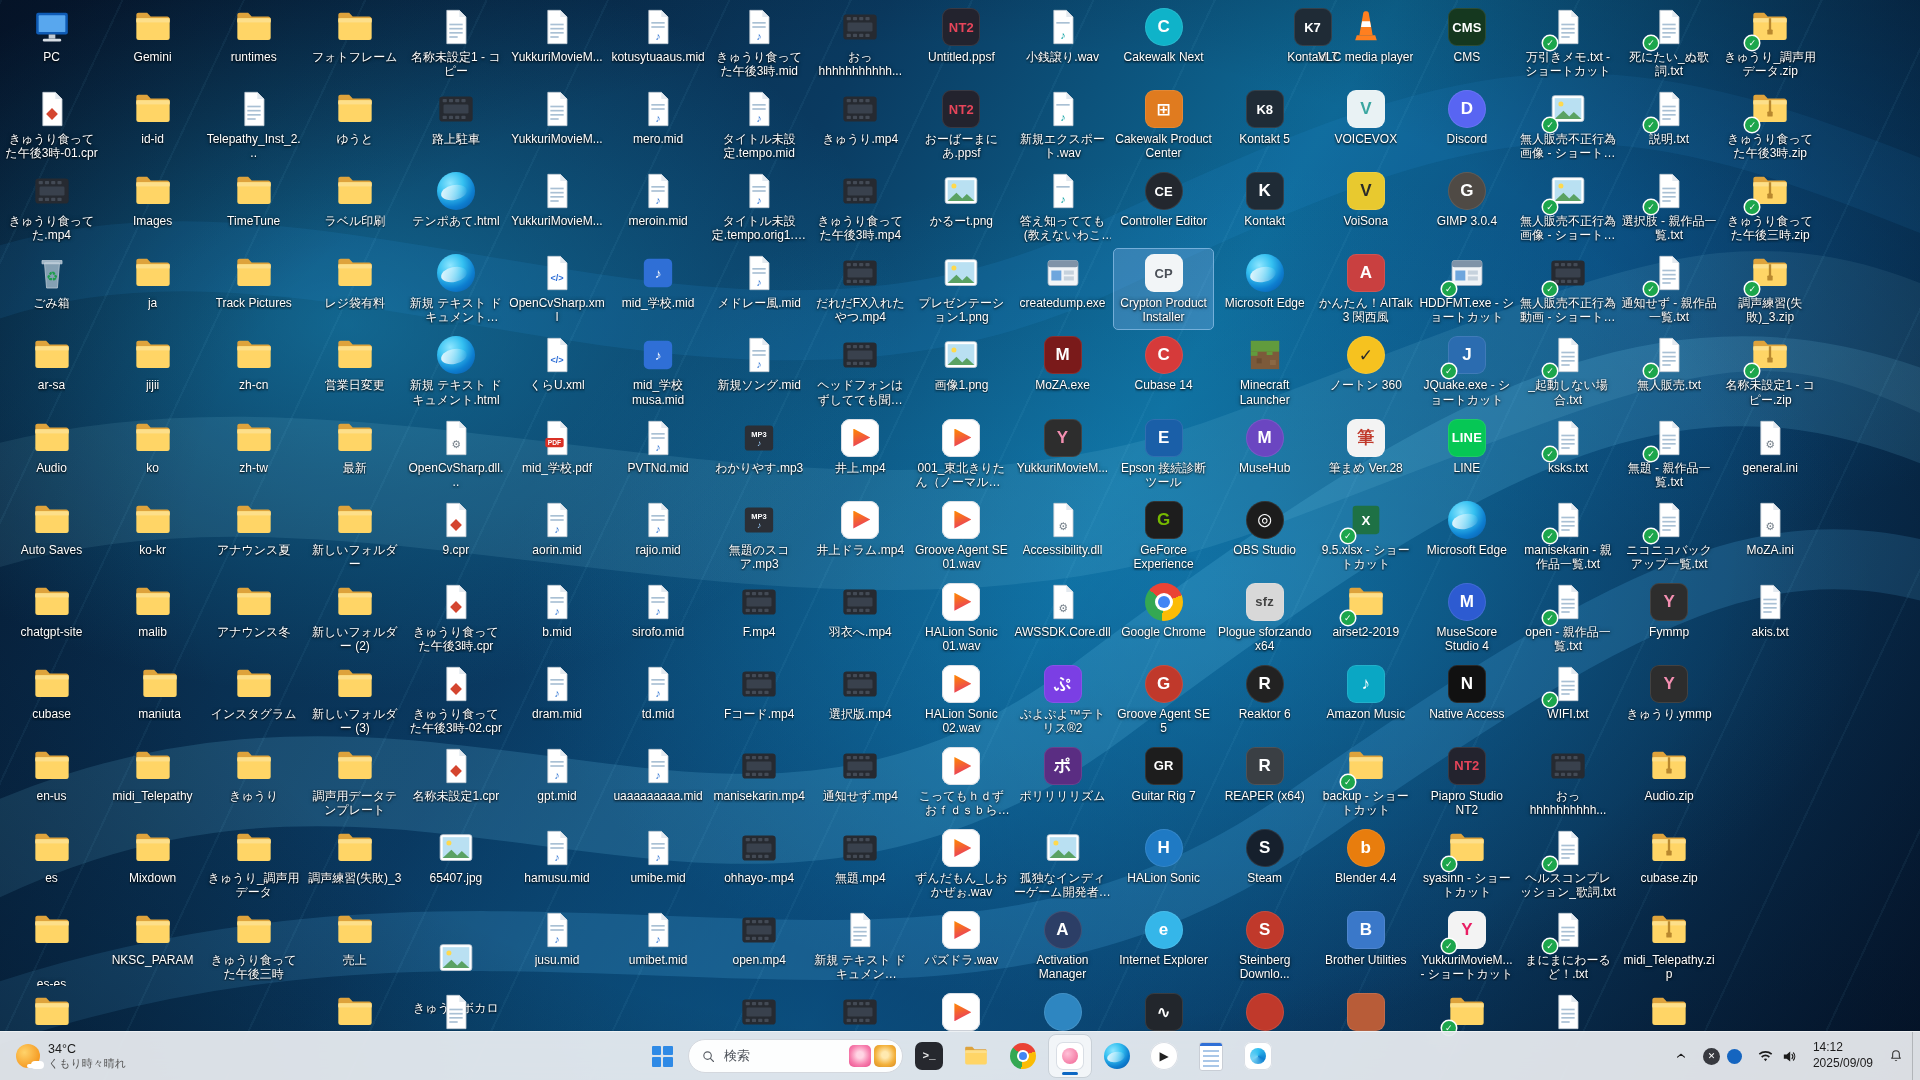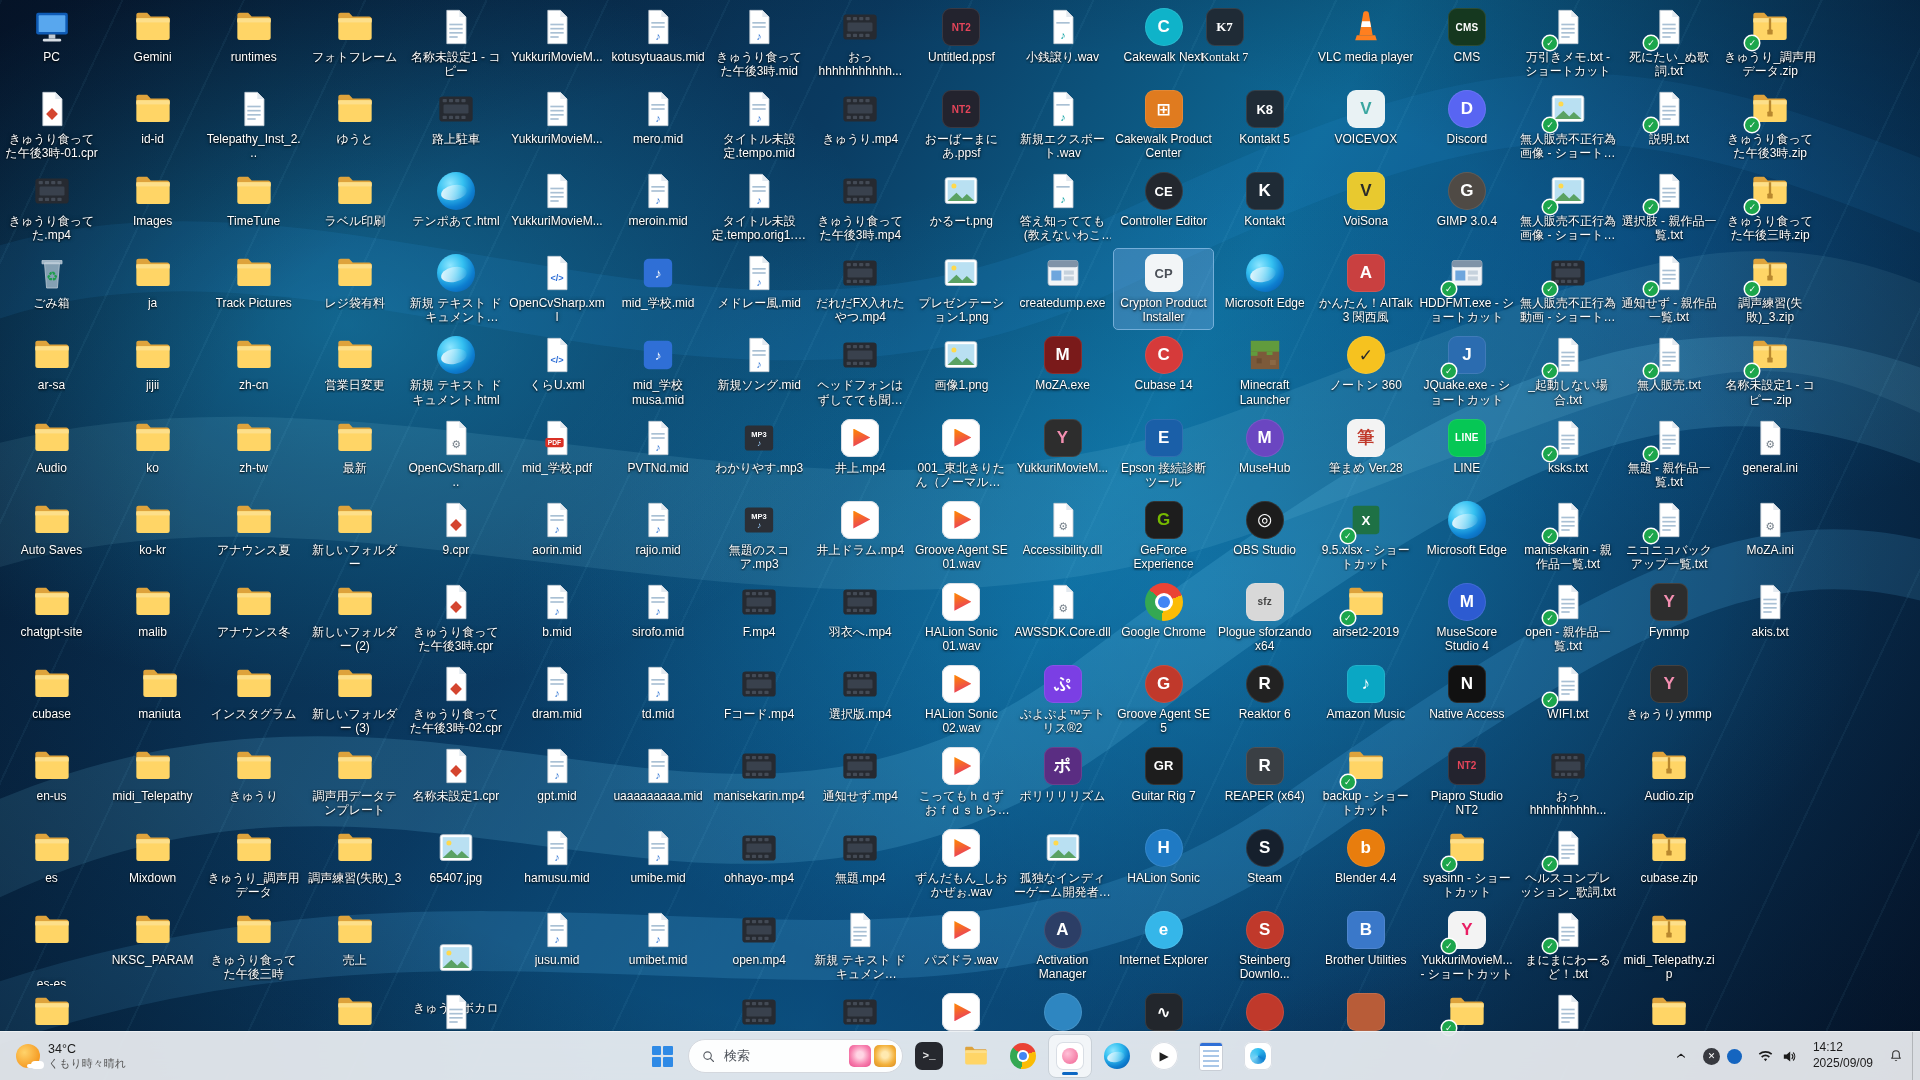--- a/index.html
+++ b/index.html
@@ -30,21 +30,21 @@
        text-shadow:0 1px 2px rgba(0,0,0,.95),0 0 4px rgba(0,0,0,.55);
        max-width:97px;display:-webkit-box;-webkit-line-clamp:2;-webkit-box-orient:vertical;
        overflow:hidden;word-break:break-word}
   .badge-check{position:absolute;left:-4px;bottom:-2px;width:14px;height:14px;border-radius:50%;
        background:#1ca64c;color:#fff;font-size:9px;font-weight:bold;display:flex;align-items:center;
        justify-content:center;box-shadow:0 0 0 1.5px #fff;z-index:2}
   
   .apptile{width:38px;height:38px;border-radius:9px;display:flex;align-items:center;justify-content:center;
            font-weight:700;font-size:17px;box-shadow:inset 0 0 0 1px rgba(255,255,255,.10)}
   .apptile.circ{border-radius:50%}
-  .apptile .g3{font-size:10px;letter-spacing:.2px}
+  .apptile .g3{font-size:13px;letter-spacing:.2px}
   .apptile .g2{font-size:13px}
   .playtile{width:38px;height:38px;background:#fff;border-radius:9px;position:relative;
             box-shadow:inset 0 0 0 1px #d9dee5}
   .playtile .tri{position:absolute;left:12px;top:10px;width:17px;height:18px;
             background:linear-gradient(160deg,#ff8a00,#e52e71);clip-path:polygon(0 0,100% 50%,0 100%)}
   .edgeball{width:38px;height:38px;border-radius:50%;position:relative;overflow:hidden;
             background:radial-gradient(circle at 35% 30%,#8fe6ff 0%,#35c1f1 35%,#0d7fd0 65%,#0a4f9e 100%)}
   .edgeball::after{content:"";position:absolute;left:4px;top:13px;width:26px;height:15px;border-radius:50%;
             background:linear-gradient(90deg,rgba(255,255,255,.85),rgba(255,255,255,.05));transform:rotate(-12deg)}
   .edgeball.sm{width:26px;height:26px}.edgeball.sm::after{left:3px;top:9px;width:18px;height:10px}
@@ -257,21 +257,21 @@
       <div class="lbl">小銭譲り.wav</div>
     </div>
     <div class="cell" style="left: 1114.1px; top: 3px;">
       <div class="art">
         <div class="apptile circ" style="background:#0fb3c9;color:#fff">
           <span>C</span>
         </div>
       </div>
       <div class="lbl">Cakewalk Next</div>
     </div>
-    <div class="cell" style="left: 1175px; top: 3px; font-family: Liberation Serif, serif;">
+    <div class="cell" style="left: 1263px; top: 3px;">
       <div class="art">
         <div class="apptile" style="background:#1f2b36;color:#fff">
           <span class="g2">K7</span>
         </div>
       </div>
       <div class="lbl">Kontakt 7</div>
     </div>
     <div class="cell" style="left: 1316.3px; top: 3px;">
       <div class="art">
         <svg viewBox="0 0 48 48">

